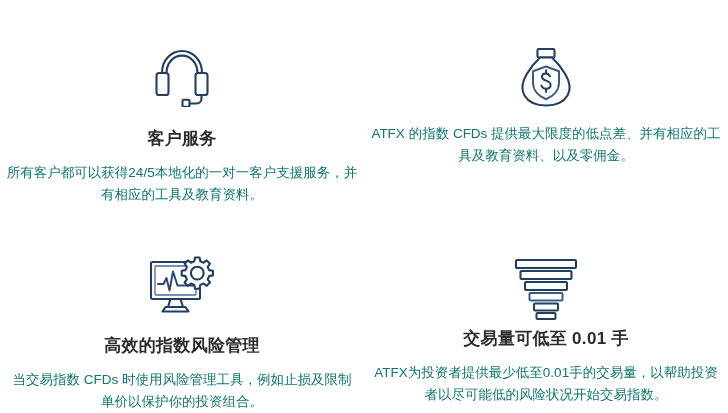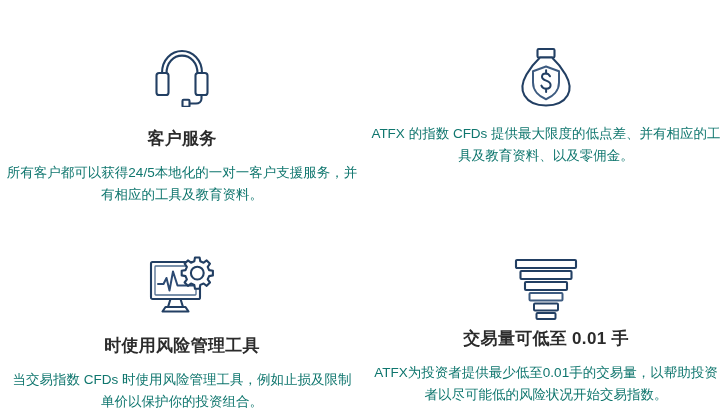--- a/index.html
+++ b/index.html
@@ -140,21 +140,21 @@
         <path d="M47 3.5 L51.6 3.5 L52.3 7.3 L55.6 8.7 L58.7 6.4 L62 9.7
                  L59.7 12.8 L61.1 16.1 L64.9 16.8 L64.9 21.4 L61.1 22.1
                  L59.7 25.4 L62 28.5 L58.7 31.8 L55.6 29.5 L52.3 30.9
                  L51.6 34.7 L47 34.7 L46.3 30.9 L43 29.5 L39.9 31.8
                  L36.6 28.5 L38.9 25.4 L37.5 22.1 L33.7 21.4 L33.7 16.8
                  L37.5 16.1 L38.9 12.8 L36.6 9.7 L39.9 6.4 L43 8.7
                  L46.3 7.3 Z" stroke="#223f63" stroke-width="2.1" fill="#ffffff" stroke-linejoin="round"></path>
         <circle cx="49.3" cy="19.1" r="6.4" stroke="#223f63" stroke-width="2.1" fill="#ffffff"></circle>
       </svg>
     </div>
-    <div class="card-title">时使用风险管理工具</div>
+    <div class="card-title">高效的指数风险管理</div>
     <div class="card-desc">当交易指数 CFDs 时使用风险管理工具，例如止损及限制单价以保护你的投资组合。</div>
   </div>
 
   <div class="feature-card card-4">
     <div class="icon-wrap">
       <svg width="64" height="62" viewBox="0 0 64 62" fill="none">
         <rect x="2" y="2" width="60" height="8" rx="1" stroke="#223f63" stroke-width="2.1" fill="#ffffff"></rect>
         <rect x="6.5" y="13" width="51" height="8" rx="1" stroke="#223f63" stroke-width="2.1" fill="#ffffff"></rect>
         <rect x="11" y="24" width="42" height="8" rx="1" stroke="#223f63" stroke-width="2.1" fill="#ffffff"></rect>
         <rect x="15.5" y="35" width="33" height="7.5" rx="1" stroke="#3d5b80" stroke-width="2" fill="#ffffff"></rect>

